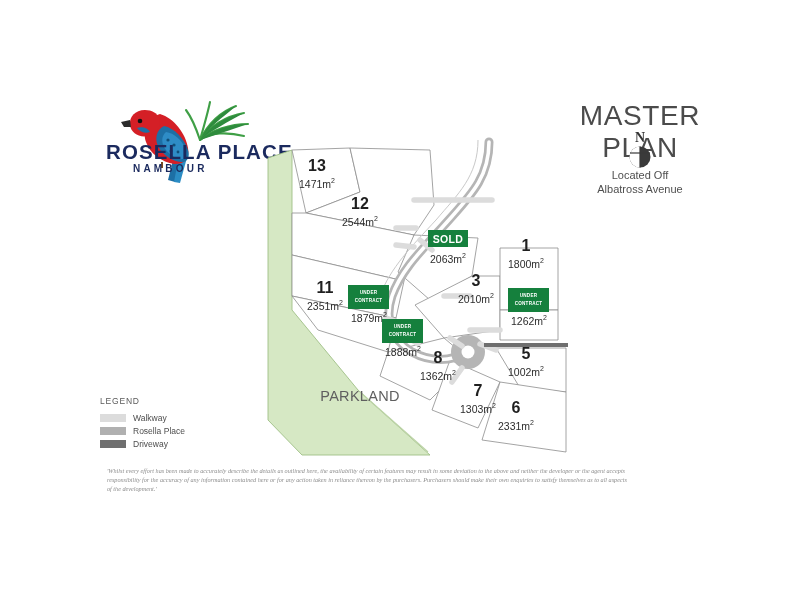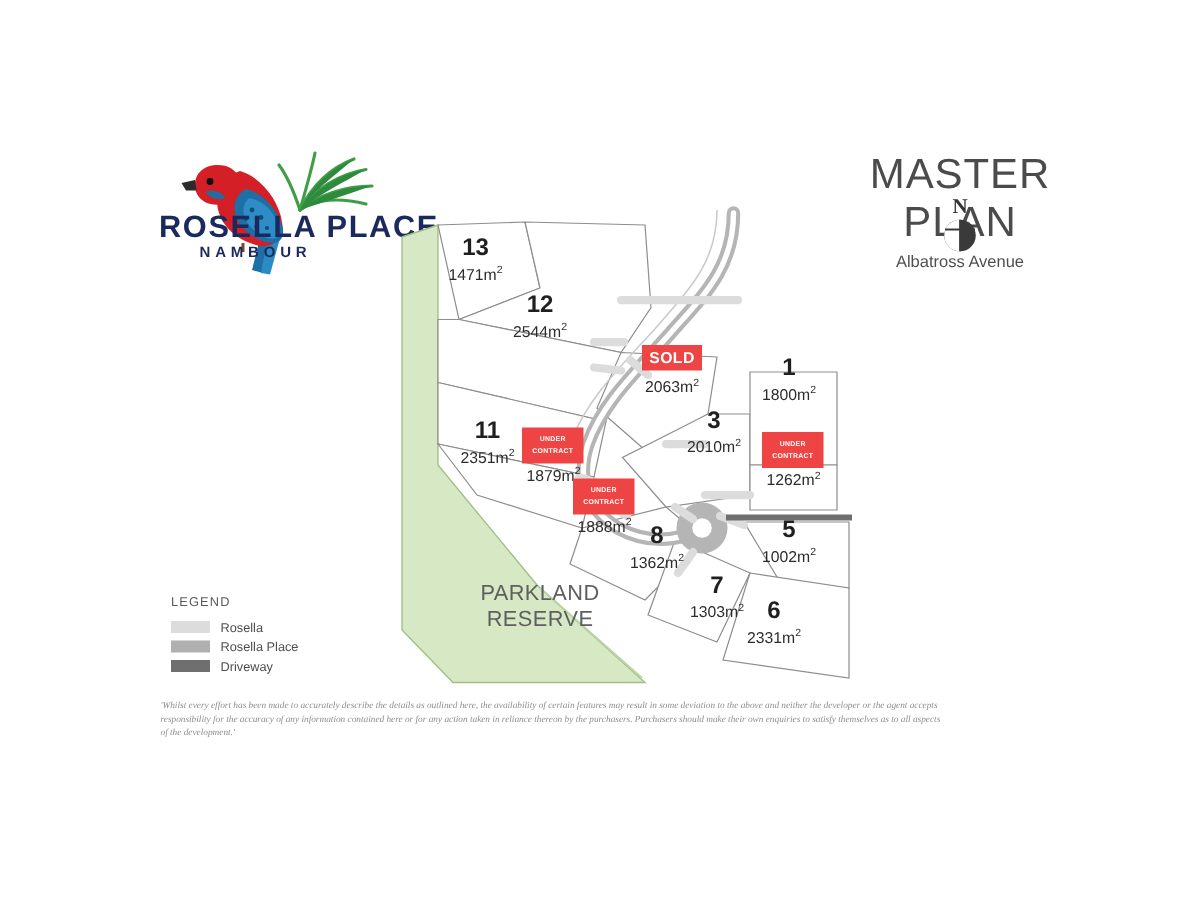--- a/index.html
+++ b/index.html
@@ -42,38 +42,38 @@
   .map{position:absolute;left:0;top:0;width:800px;height:600px;}
 
   
   .lot{position:absolute;text-align:center;color:#2a2a2a;pointer-events:none;}
   .lot .num{font-size:16px;font-weight:bold;line-height:16px;color:#1f1f1f;}
   .lot .area{font-size:10.5px;line-height:13px;color:#2c2c2c;}
   .lot .area sup{font-size:7px;}
 
   
   .badge{
-    position:absolute;background:#ef4444;color:#fff;
+    position:absolute;background:#15803d;color:#fff;
     display:flex;align-items:center;justify-content:center;
     text-align:center;font-weight:bold;
   }
   .badge.sold{width:40px;height:17px;font-size:10.5px;letter-spacing:.3px;}
   .badge.uc{
     width:41px;height:24px;font-size:4.6px;line-height:8px;letter-spacing:.2px;
     flex-direction:column;
   }
 
   
   .parkland{
     position:absolute;left:300px;top:388px;width:120px;text-align:center;
     font-size:14.5px;color:#5f5f5f;line-height:17px;letter-spacing:.3px;
   }
 
   
-  .legend{position:absolute;left:114px;top:396px;width:160px;}
+  .legend{position:absolute;left:100px;top:396px;width:160px;}
   .legend-title{font-size:8.5px;color:#5a5a5a;letter-spacing:.8px;margin-bottom:7px;}
   .legend-row{display:flex;align-items:center;margin-bottom:3px;}
   .legend-sw{width:26px;height:8px;margin-right:7px;}
   .legend-lb{font-size:8.5px;color:#4d4d4d;}
 
   
   .disclaimer{
     position:absolute;left:107px;top:466px;width:520px;
     font-family:"Liberation Serif", serif;
     font-style:italic;font-size:6.2px;line-height:9.2px;color:#8d8d8d;
@@ -136,20 +136,21 @@
 
   <div class="mp-title">MASTER PLAN</div>
   <svg class="compass" viewBox="0 0 46 42">
     <text x="23" y="14" text-anchor="middle" font-family="Liberation Serif, serif" font-size="14" font-weight="bold" fill="#333">N</text>
     <circle cx="23" cy="29" r="10.5" fill="#3a3a3a"></circle>
     <path d="M23 18.5 A10.5 10.5 0 0 0 23 39.5 Z" fill="#ffffff"></path>
     <path d="M23 18.5 L23 39.5" stroke="#3a3a3a" stroke-width="1.2"></path>
     <path d="M13 25 L33 25" stroke="#3a3a3a" stroke-width="1.2"></path>
   </svg>
   <div class="mp-loc">
+    <div>Located Off</div>
     <div>Albatross Avenue</div>
   </div>
 
   <svg class="map" viewBox="0 0 800 600">
 
     <polygon points="268,158 292,150 292,310 358,390 430,455 302,455 268,420" fill="#d6e8c4" stroke="#9fbf86" stroke-width="0.9"></polygon>
 
     <g fill="#ffffff" stroke="#8d8d8d" stroke-width="0.8">
 
       <polygon points="292,150 350,148 360,192 306,213"></polygon>
@@ -289,29 +290,28 @@
     <div class="area"><span>1002m</span><sup>2</sup></div>
   </div>
 
   <div class="lot" style="left:490px;top:400px;width:52px;">
     <div class="num">6</div>
     <div class="area"><span>2331m</span><sup>2</sup></div>
   </div>
 
   <div class="parkland">
     <div>PARKLAND</div>
-    <div>RESERVE</div>
   </div>
 
   <div class="legend">
     <div class="legend-title">LEGEND</div>
 
     <div class="legend-row">
       <span class="legend-sw" style="background:#dcdcdc"></span>
-      <span class="legend-lb">Rosella</span>
+      <span class="legend-lb">Walkway</span>
     </div>
 
     <div class="legend-row">
       <span class="legend-sw" style="background:#b0b0b0"></span>
       <span class="legend-lb">Rosella Place</span>
     </div>
 
     <div class="legend-row">
       <span class="legend-sw" style="background:#6f6f6f"></span>
       <span class="legend-lb">Driveway</span>

